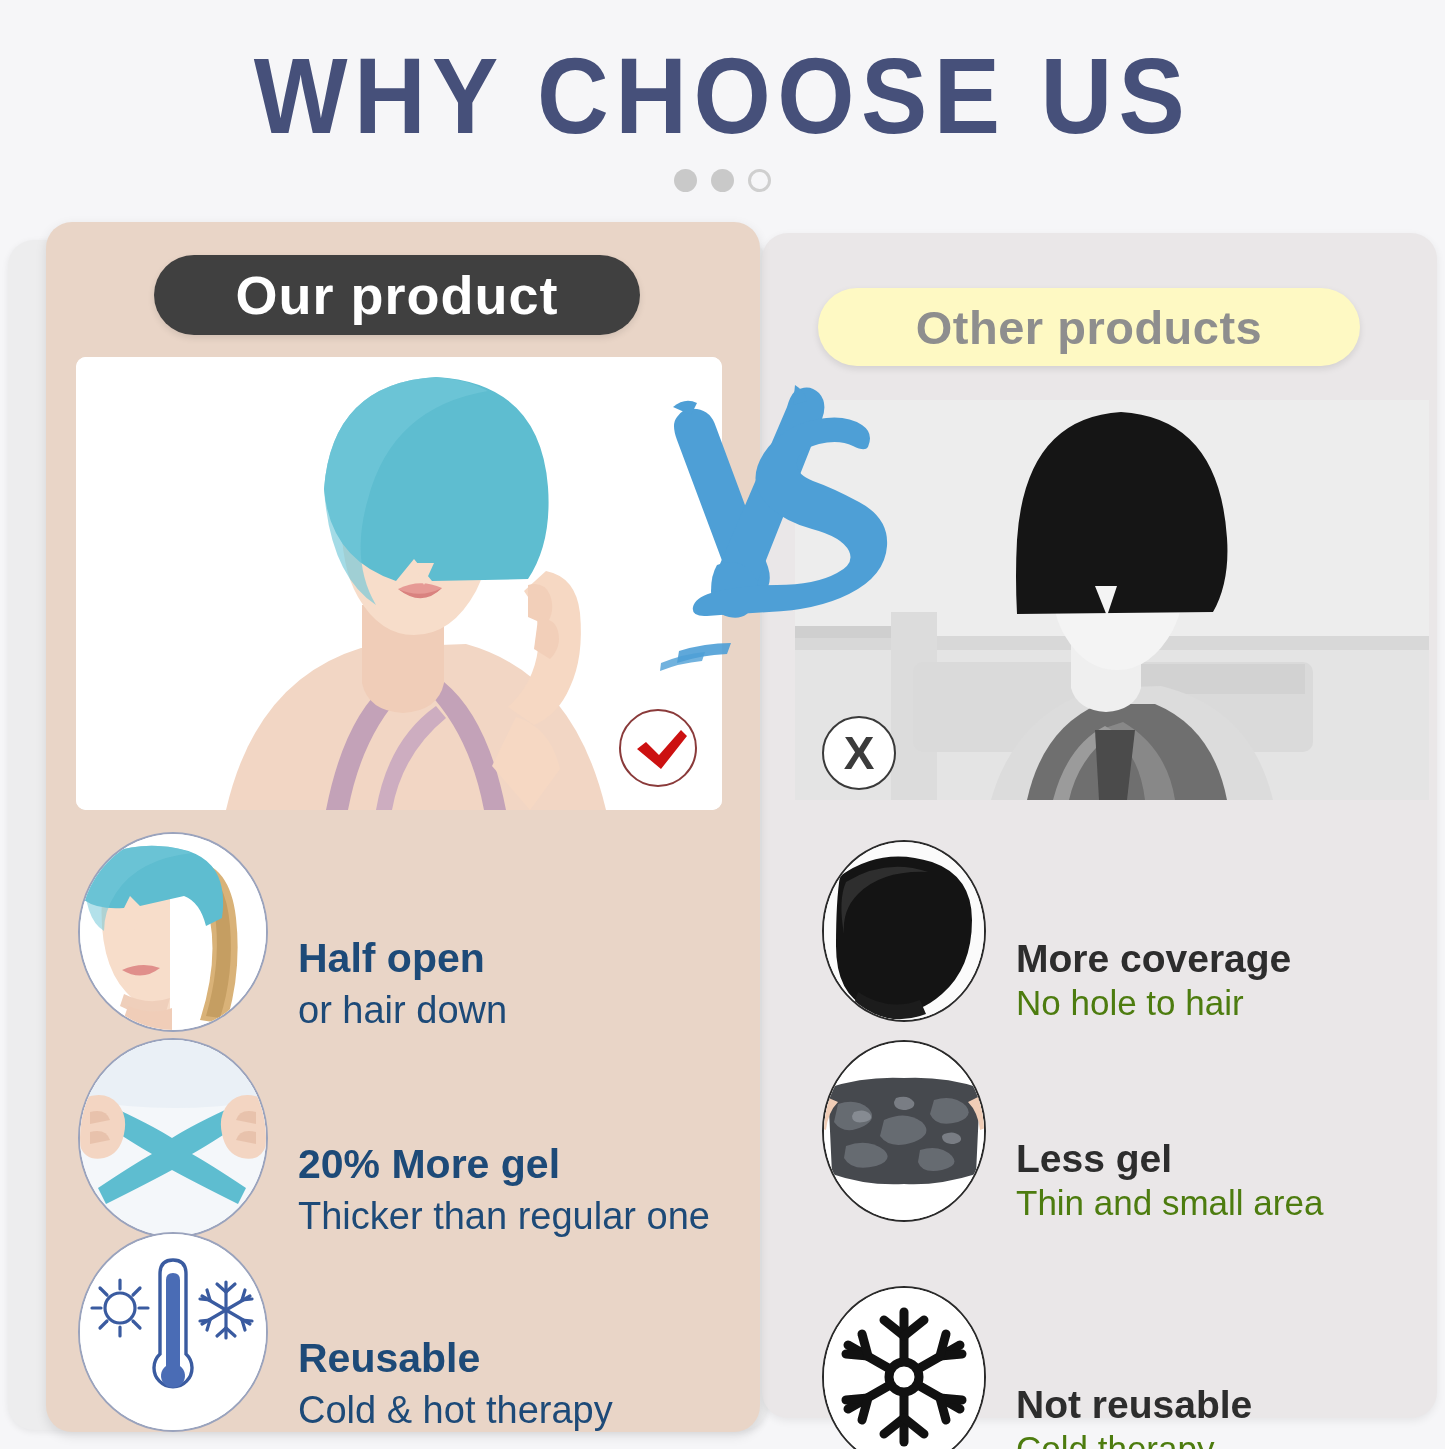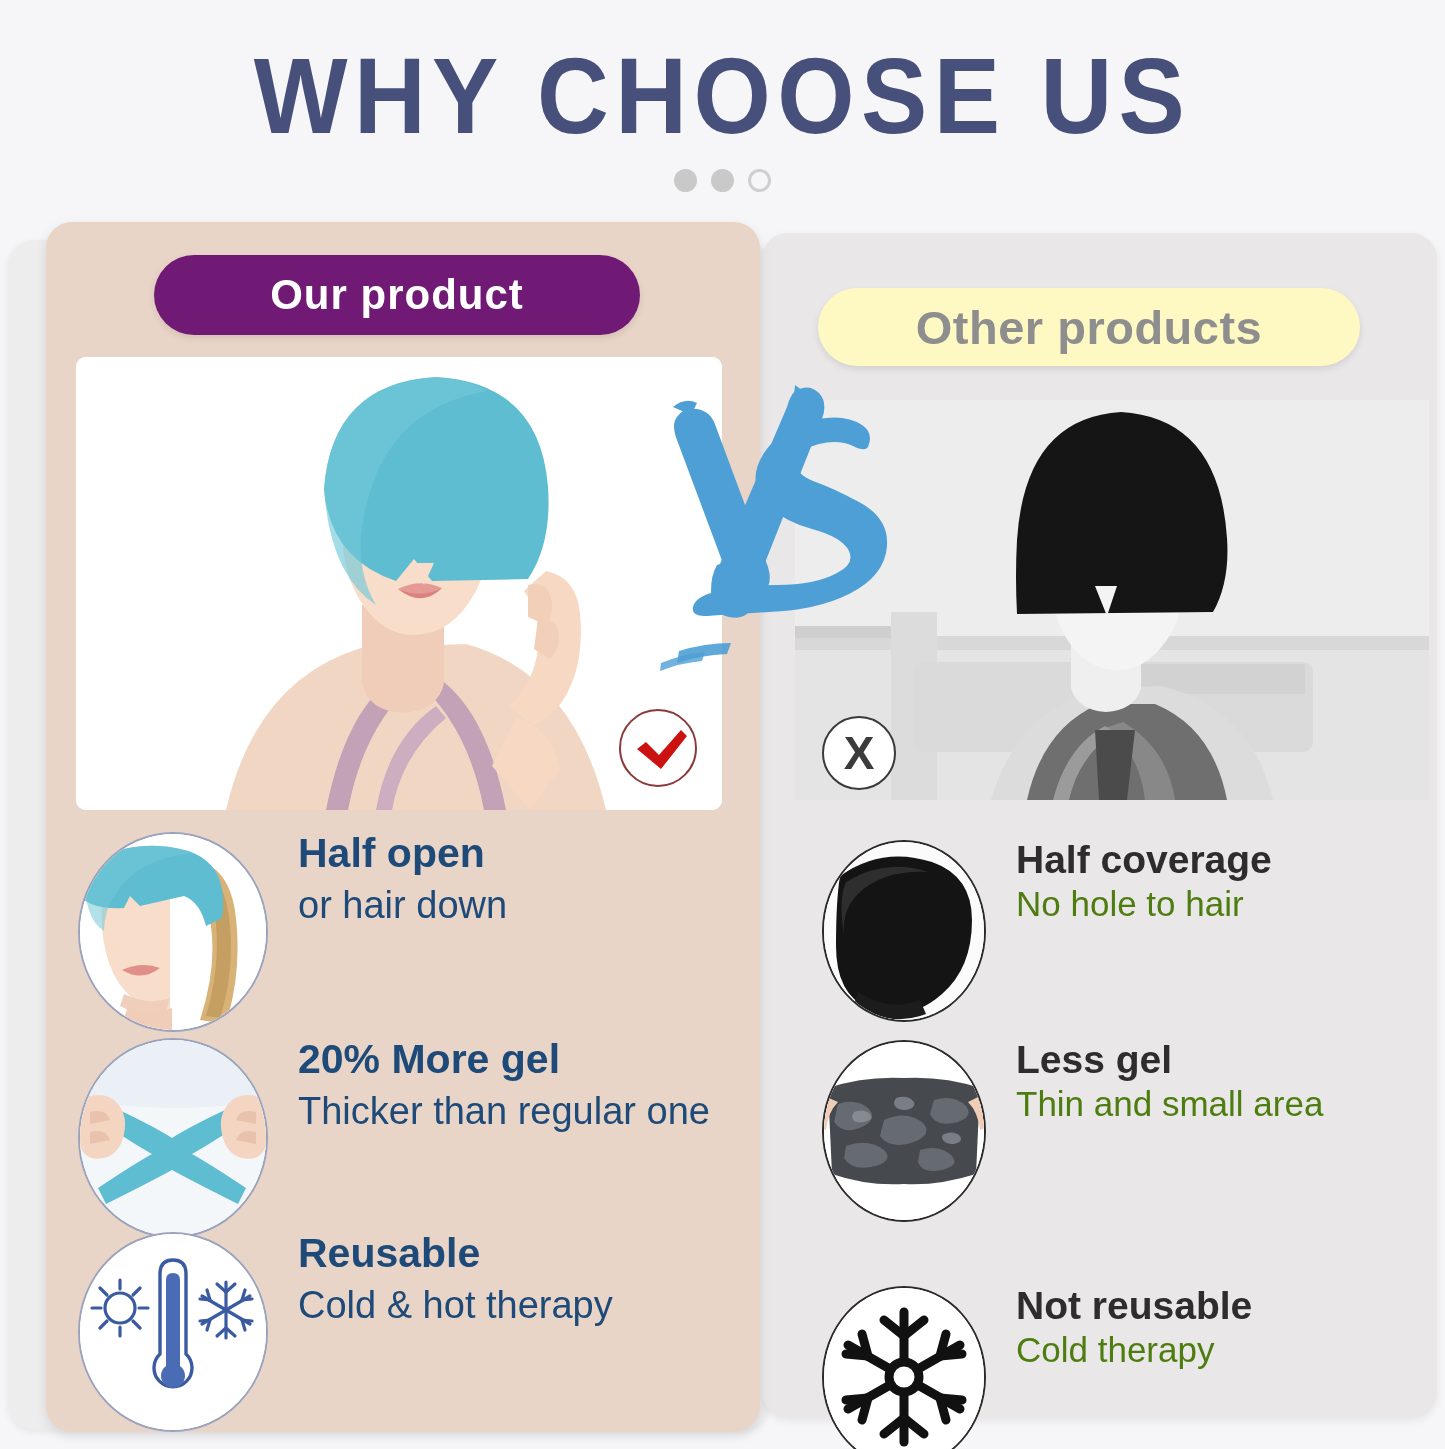--- a/index.html
+++ b/index.html
@@ -85,23 +85,23 @@
     display: flex;
     align-items: center;
     justify-content: center;
     border-radius: 60px;
     font-weight: bold;
     white-space: nowrap;
   }
   #badge-our {
     left: 154px; top: 255px;
     width: 486px; height: 80px;
-    background: #701a75;
+    background: #404040;
     color: #ffffff;
-    font-size: 42px;
+    font-size: 54px;
     letter-spacing: 1px;
     box-shadow: 0 3px 7px rgba(0,0,0,0.10);
   }
   #badge-other {
     left: 818px; top: 288px;
     width: 542px; height: 78px;
     background: #fef9c3;
     color: #8e8e8e;
     font-size: 47px;
     letter-spacing: 0.5px;
@@ -161,21 +161,21 @@
     font-weight: bold;
     color: #3b3b3b;
     font-family: "Liberation Sans", sans-serif;
     z-index: 7;
   }
 
   
   .feat-row {
     position: absolute;
     display: flex;
-    align-items: flex-start;
+    align-items: flex-end;
   }
   .feat-oval {
     border-radius: 50%;
     background: #ffffff;
     overflow: hidden;
     flex: none;
     position: relative;
   }
   .left-col .feat-oval {
     width: 186px; height: 196px;
@@ -412,21 +412,21 @@
   <div class="feat-oval">
     <svg class="icon-svg" viewBox="0 0 160 178" preserveAspectRatio="xMidYMid slice" aria-hidden="true">
       <rect width="160" height="178" fill="#fbfbfb"></rect>
       <path d="M16 34 q42 -30 92 -14 q40 14 40 58 q0 48 -30 74 q-34 30 -74 14 q-32 -14 -32 -62 q0 -46 4 -70 z" fill="#141414"></path>
       <path d="M22 40 q40 -24 82 -10 q-46 -2 -70 22 q-16 16 -14 40 q-6 -34 2 -52 z" fill="#2e2e2e"></path>
       <path d="M34 150 q30 20 62 8 l6 14 q-36 14 -72 -10 z" fill="#1c1c1c"></path>
       <path d="M0 98 q8 48 30 70 l-14 8 q-22 -34 -24 -76 z" fill="#cfcfcf"></path>
     </svg>
   </div>
   <div class="feat-text">
-    <div class="feat-title">Half coverage</div>
+    <div class="feat-title">More coverage</div>
     <div class="feat-sub">No hole to hair</div>
   </div>
 </div>
 
 <div class="feat-row right-col" id="rfeat1">
   <div class="feat-oval">
     <svg class="icon-svg" viewBox="0 0 160 178" preserveAspectRatio="xMidYMid slice" aria-hidden="true">
       <rect width="160" height="178" fill="#ffffff"></rect>
       <path d="M4 46 q36 -12 76 -10 q40 -2 76 10 l-4 86 q-38 12 -72 10 q-38 2 -72 -10 z" fill="#46494e"></path>
       <g fill="#6d7178" opacity="0.85">

